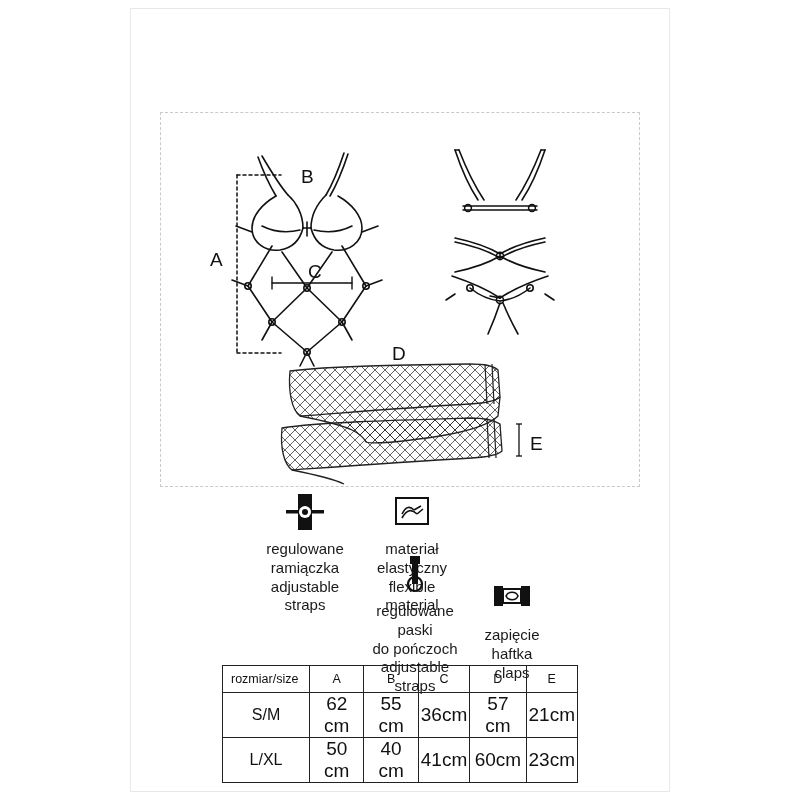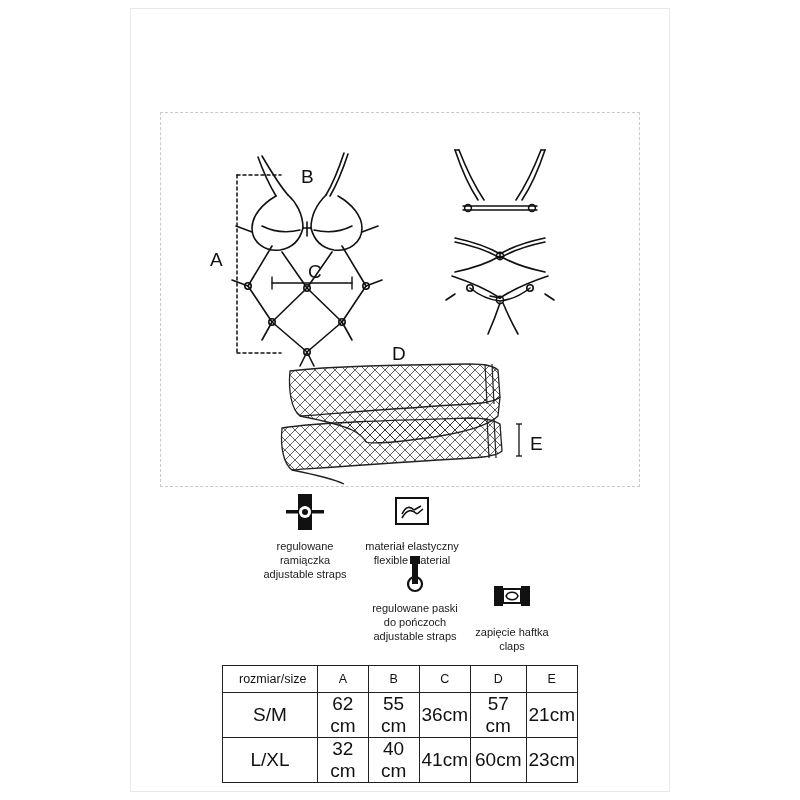--- a/index.html
+++ b/index.html
@@ -60,21 +60,21 @@
     position: absolute;
     text-align: center;
   }
   .feature .icon-box {
     width: 44px;
     height: 40px;
     margin: 0 auto 8px auto;
     position: relative;
   }
   .feature .cap {
-    font-size: 11px;
+    font-size: 15px;
     line-height: 1.25;
     color: #1a1a1a;
     white-space: pre-line;
   }
   
   #size-table {
     position: absolute;
     left: 222px;
     top: 665px;
     width: 356px;
@@ -87,32 +87,32 @@
     color: #111;
   }
   #size-table thead th {
     height: 26px;
     font-size: 12.5px;
     text-align: center;
     padding: 0 2px;
   }
   #size-table thead th.first {
     text-align: left;
-    padding-left: 16px;
+    padding-left: 8px;
     font-size: 12.5px;
   }
   #size-table tbody td {
     height: 38px;
     font-size: 19px;
     text-align: center;
     padding: 0 2px;
   }
   #size-table tbody td.first {
     text-align: center;
-    font-size: 19px;
+    font-size: 16px;
   }
   .col-label { width: 76px; }
 </style>
 </head>
 <body>
 
 <div id="page">
 
   <div id="card-border"></div>
   <div id="illustration-frame"></div>
@@ -319,21 +319,21 @@
       <tr>
         <td class="first">S/M</td>
         <td>62 cm</td>
         <td>55 cm</td>
         <td>36cm</td>
         <td>57 cm</td>
         <td>21cm</td>
       </tr>
       <tr>
         <td class="first">L/XL</td>
-        <td>32 cm</td>
+        <td>50 cm</td>
         <td>40 cm</td>
         <td>41cm</td>
         <td>60cm</td>
         <td>23cm</td>
       </tr>
     </tbody>
   </table>
 
 </div>
 

